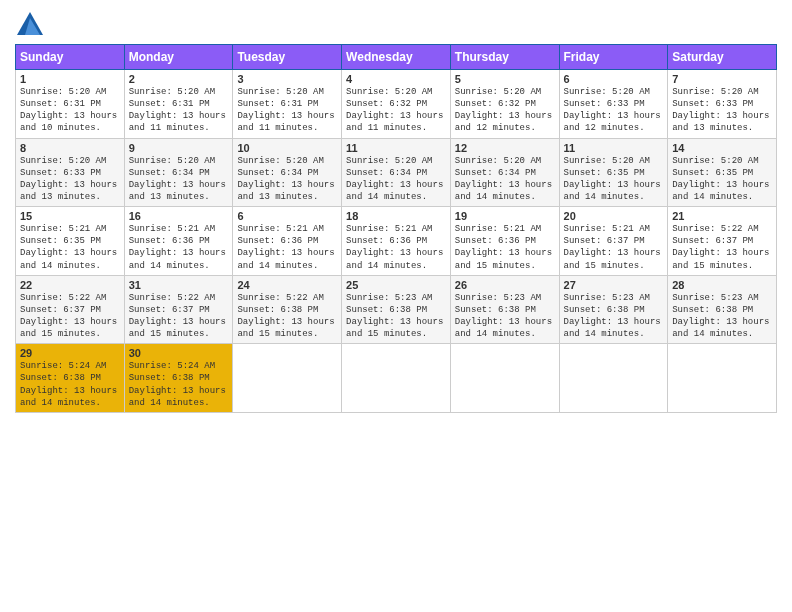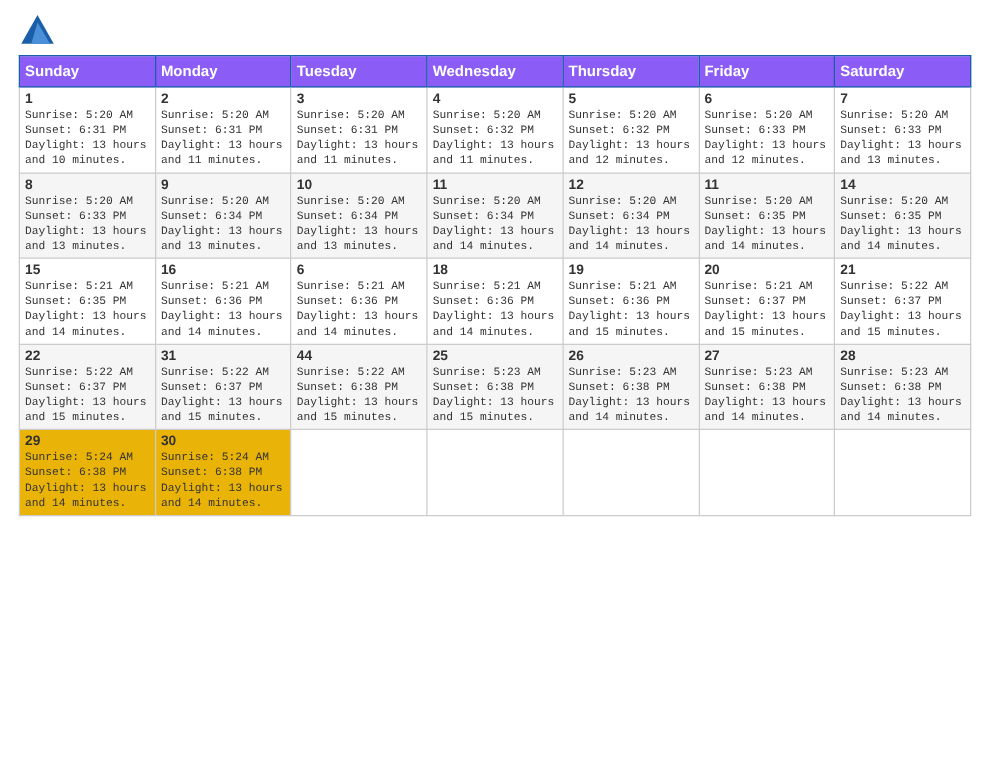--- a/index.html
+++ b/index.html
@@ -325,21 +325,21 @@
         </td>
           <td>
           <span class="day-num">31</span>
           <div class="day-info">
             Sunrise: 5:22 AM<br>
             Sunset: 6:37 PM<br>
             Daylight: 13 hours and 15 minutes.
           </div>
         </td>
           <td>
-          <span class="day-num">44</span>
+          <span class="day-num">24</span>
           <div class="day-info">
             Sunrise: 5:22 AM<br>
             Sunset: 6:38 PM<br>
             Daylight: 13 hours and 15 minutes.
           </div>
         </td>
           <td>
           <span class="day-num">25</span>
           <div class="day-info">
             Sunrise: 5:23 AM<br>

